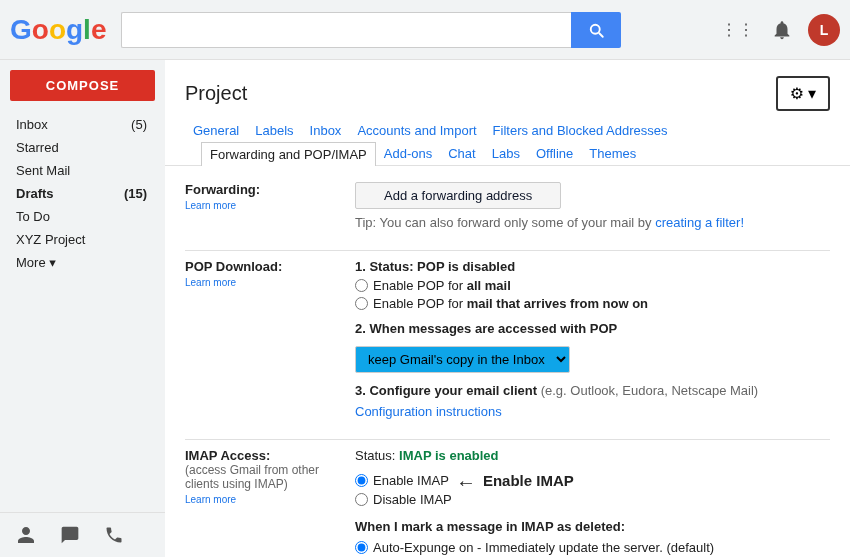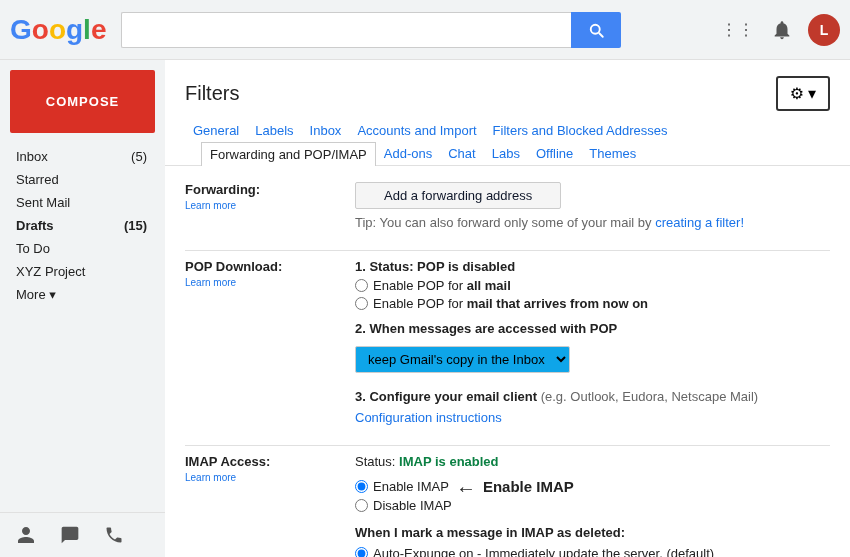--- a/index.html
+++ b/index.html
@@ -14,21 +14,21 @@
     .search-btn svg { fill: white; }
     .header-icons { display: flex; align-items: center; margin-left: auto; gap: 8px; }
     .header-icon { width: 36px; height: 36px; border-radius: 50%; display: flex; align-items: center; justify-content: center; cursor: pointer; color: #555; font-size: 18px; }
     .avatar { width: 32px; height: 32px; border-radius: 50%; background: #c0392b; color: white; display: flex; align-items: center; justify-content: center; font-size: 14px; font-weight: bold; cursor: pointer; }
 
     
     .main-layout { display: flex; height: calc(557px - 60px); }
 
     
     .sidebar { width: 165px; background: #f1f3f4; padding: 10px 0; flex-shrink: 0; }
-    .compose-btn { margin: 0 10px 12px 10px; background: #d93025; color: white; border: none; border-radius: 2px; padding: 24px 20px; font-size: 13px; font-weight: bold; cursor: pointer; width: calc(100% - 20px); letter-spacing: 1px; }
+    .compose-btn { margin: 0 10px 12px 10px; background: #d93025; color: white; border: none; border-radius: 2px; padding: 8px 20px; font-size: 13px; font-weight: bold; cursor: pointer; width: calc(100% - 20px); letter-spacing: 1px; }
     .sidebar-item { padding: 4px 10px 4px 16px; cursor: pointer; border-radius: 0 16px 16px 0; margin-right: 8px; font-size: 13px; display: flex; justify-content: space-between; }
     .sidebar-item .label { color: #222; }
     .sidebar-item .count { color: #222; }
     .sidebar-item-drafts { font-weight: bold; }
     .sidebar-more { padding: 4px 10px 4px 16px; cursor: pointer; font-size: 13px; color: #222; display: flex; align-items: center; gap: 2px; }
     .sidebar-bottom-icon { width: 28px; height: 28px; display: flex; align-items: center; justify-content: center; cursor: pointer; color: #555; border-radius: 50%; }
 
     
     .content { flex: 1; background: white; overflow-y: auto; padding-bottom: 10px; }
 
@@ -148,21 +148,21 @@
         <svg width="20" height="20" viewBox="0 0 24 24" fill="#555">
             <path d="M6.6 10.8c1.4 2.8 3.8 5.1 6.6 6.6l2.2-2.2c.3-.3.7-.4 1-.2 1.1.4 2.3.6 3.6.6.6 0 1 .4 1 1V20c0 .6-.4 1-1 1C10.6 21 3 13.4 3 4c0-.6.4-1 1-1h3.5c.6 0 1 .4 1 1 0 1.3.2 2.5.6 3.6.1.3 0 .7-.2 1L6.6 10.8z"></path>
           </svg>
       </div>
     </div>
   </div>
 
   <div class="content">
 
     <div class="settings-header">
-      <span class="settings-title">Filters</span>
+      <span class="settings-title">Project</span>
       <button class="settings-gear-btn">
         <span>⚙</span>
         <span>▾</span>
       </button>
     </div>
 
     <div class="tabs-row1">
       <a class="tab-link">General</a>
       <a class="tab-link">Labels</a>
       <a class="tab-link">Inbox</a>
@@ -209,33 +209,34 @@
             <span>Enable POP for <strong>all mail</strong></span>
           </label>
           <label class="radio-label">
             <input type="radio" name="pop_enable" style="">
             <span>Enable POP for <strong>mail that arrives from now on</strong></span>
           </label>
           <div class="section-sub-title" style="margin-top:10px;">2. When messages are accessed with POP</div>
           <select class="dropdown-select">
             <option>keep Gmail's copy in the Inbox</option>
           </select>
-          <div class="section-sub-title" style="margin-top:16px;">
+          <div class="section-sub-title" style="margin-top:10px;">
             <span>3. Configure your email client</span>
             <span style="font-weight:normal;color:#666;">(e.g. Outlook, Eudora, Netscape Mail)</span>
           </div>
           <a class="config-link">Configuration instructions</a>
         </div>
       </div>
 
       <hr class="divider-line">
 
       <div class="section">
         <div class="section-label">
           <div class="section-label-title">IMAP Access:</div>
+          <div class="imap-note">(access Gmail from other clients using IMAP)</div>
           <a class="section-label-link">Learn more</a>
         </div>
         <div class="section-content">
           <div style="font-size:13px;margin-bottom:6px;">
             <span>Status: </span>
             <span class="imap-status-enabled">IMAP is enabled</span>
           </div>
           <div class="enable-imap-annotation">
             <label class="radio-label" style="margin-bottom:0;">
               <input type="radio" name="imap" checked="" style="">

